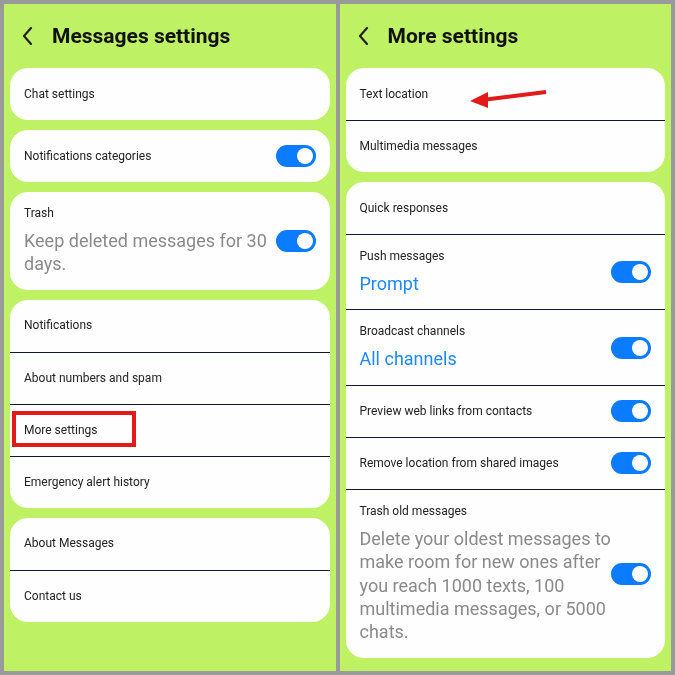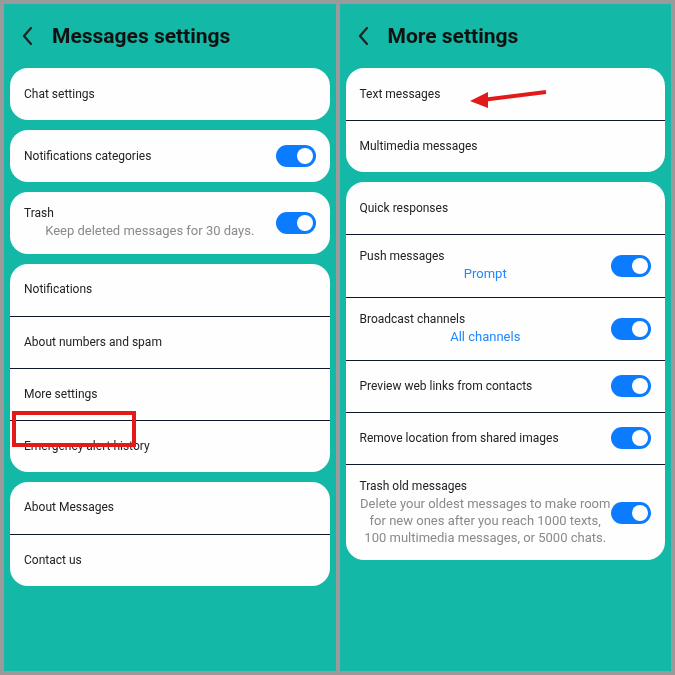--- a/index.html
+++ b/index.html
@@ -7,21 +7,21 @@
       width: 675px;
       height: 675px;
       background: #9a9a9a;
       font-family: -apple-system, BlinkMacSystemFont, "Segoe UI", Roboto, Arial, sans-serif;
       display: flex;
       gap: 4px;
       padding: 4px;
     }
     .panel {
       flex: 1;
-      background: #14b8a6;
+      background: #bef264;
       padding: 8px 6px;
       overflow: hidden;
       position: relative;
     }
     .header {
       display: flex;
       align-items: center;
       gap: 14px;
       padding: 12px 6px 20px 6px;
     }
@@ -52,25 +52,24 @@
       min-height: 52px;
     }
     .row + .row { border-top: 1px solid #0f172a; }
     .row-text { flex: 1; min-width: 0; }
     .row-title {
       font-size: 12px;
       color: #222;
       line-height: 1.25;
     }
     .row-sub {
-      font-size: 13px;
+      font-size: 18px;
       color: #8a8a8a;
-      margin-top: 2px;
+      margin-top: 8px;
       line-height: 1.3;
-      text-align: center;
     }
     .row-sub.blue { color: #1e88ff; }
     .toggle {
       width: 40px;
       height: 22px;
       border-radius: 11px;
       background: #0b7cff;
       position: relative;
       flex-shrink: 0;
     }
@@ -181,21 +180,21 @@
       <svg viewBox="0 0 12 20">
           <path d="M10 2 L3 10 L10 18" stroke="#222" stroke-width="2.2" fill="none" stroke-linecap="round" stroke-linejoin="round"></path>
         </svg>
     </div>
     <div class="header-title">More settings</div>
   </div>
 
   <div class="card tight">
     <div class="row">
       <div class="row-text">
-          <div class="row-title">Text messages</div>
+          <div class="row-title">Text location</div>
         </div>
     </div>
     <div class="row">
       <div class="row-text">
           <div class="row-title">Multimedia messages</div>
         </div>
     </div>
   </div>
 
   <div class="card">

